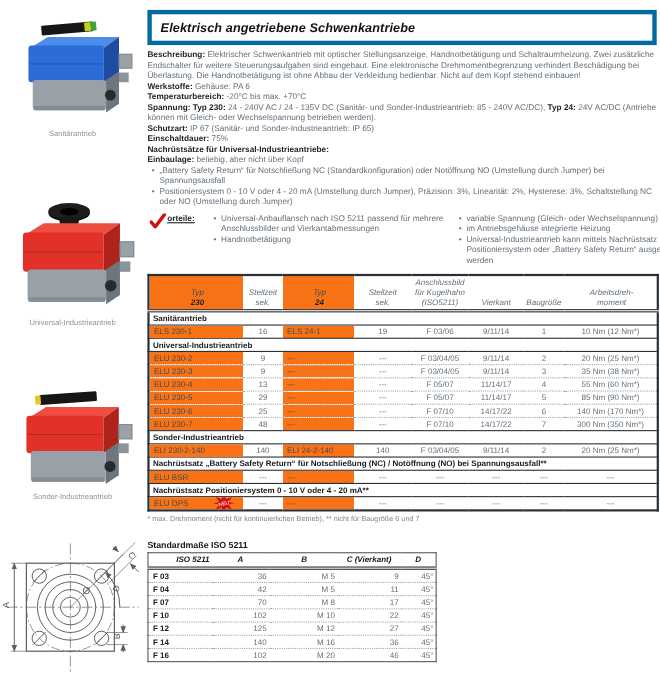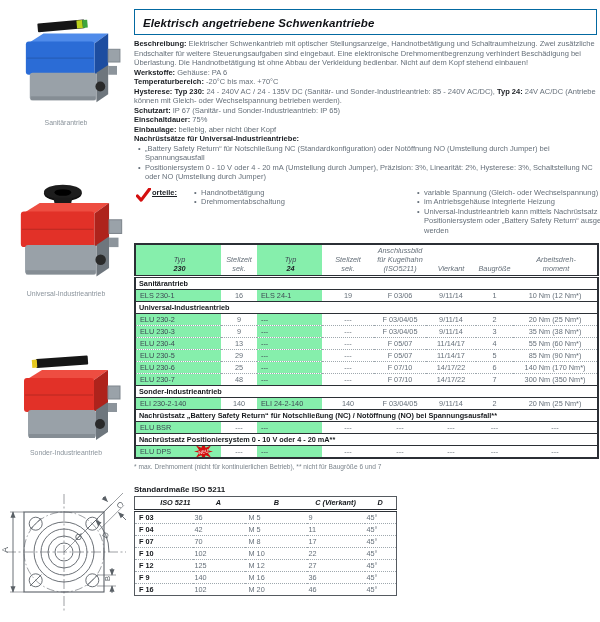--- a/index.html
+++ b/index.html
@@ -4,21 +4,21 @@
 <style>
   html,body{margin:0;padding:0;background:#fff;-webkit-text-size-adjust:none;}
   .page{position:relative;width:600px;height:622px;background:#fff;overflow:hidden;
         font-family:"Liberation Sans",sans-serif;color:#66707a;}
   
   .leftcol{position:absolute;left:0;top:0;width:132px;height:622px;}
   .prod{position:absolute;}
   .caption{position:absolute;font-size:6.9px;color:#8b949c;text-align:center;width:130px;}
   
   .rightcol{position:absolute;left:134px;top:9px;width:463px;}
-  .titlebar{border:1px solid #0369a1;padding:3px 8px 3px 8px;}
+  .titlebar{border:4px solid #0369a1;padding:3px 8px 3px 8px;}
   .titlebar span{font-size:11.5px;font-weight:bold;font-style:italic;color:#101216;letter-spacing:.1px;}
   .spec{margin-top:4px;font-size:7.5px;line-height:9.5px;}
   .spec b{color:#1b1f24;}
   .spec .spec-line{margin:0;}
   ul.dots{margin:0;padding:0 0 0 11px;list-style:none;}
   ul.dots li{position:relative;margin:0;}
   ul.dots li:before{content:"•";position:absolute;left:-7px;color:#66707a;}
   
   .vorteile{display:flex;margin-top:6px;font-size:7.5px;line-height:9.5px;}
   .vcheck{width:16px;flex:none;margin-left:2px;}
@@ -28,32 +28,32 @@
   
   table.tbl{border-collapse:collapse;table-layout:fixed;margin-top:8px;
             border:2px solid #2b2f35;font-size:7.3px;line-height:9px;color:#66707a;}
   table.tbl th,table.tbl td{padding:1px 2px;overflow:hidden;white-space:nowrap;}
   table.tbl thead th{font-weight:normal;vertical-align:bottom;text-align:center;
             border-bottom:3px double #2b2f35;padding-bottom:2px;font-style:italic;}
   table.tbl thead th .hb{font-weight:bold;color:#1b1f24;}
   .c0,.c2{text-align:left;padding-left:4px !important;}
   .c1,.c3,.c4,.c5,.c6,.c7{text-align:center;}
   thead th.c7{text-align:left;padding-left:4px !important;}
-  td.cy,th.cy{background:#86efac;color:#3e4a54;}
+  td.cy,th.cy{background:#f97316;color:#3e4a54;}
   tr.section-row td{font-weight:bold;color:#16191d;border-top:1px solid #2b2f35;
             border-bottom:1px solid #2b2f35;text-align:left;padding-left:3px;}
   tr.data-row + tr.data-row td{border-top:1px dotted #9fa8ae;}
   td.model{position:relative;margin-left:34px;}
   .neu{position:absolute;width:19px;height:19px;right:8px;top:-4px;}
   .footnote{font-size:6.6px;color:#7c858d;margin-top:4px;}
   .iso-title{font-size:8px;font-weight:bold;color:#16191d;margin-top:15px;}
   table.iso{margin-top:2px;border:1.6px solid #555a60;}
   table.iso thead th{font-weight:bold;color:#16191d;text-align:center;border-bottom:3px double #2b2f35;}
   table.iso thead th.c0{text-align:right;}
-  table.iso td{text-align:left;}
+  table.iso td{text-align:right;}
   table.iso td.c0{font-weight:bold;color:#16191d;text-align:left;}
 </style>
 </head>
 <body>
 
 <div class="page">
 
   <div class="leftcol">
 
     <svg class="prod" style="left:12px;top:14px" width="112" height="98" viewBox="0 0 110 100">
@@ -163,41 +163,41 @@
   <div class="rightcol">
 
     <div class="titlebar">
       <span>Elektrisch angetriebene Schwenkantriebe</span>
     </div>
 
     <div class="spec">
         <div class="spec-line"><b>Beschreibung:</b> <span>Elektrischer Schwenkantrieb mit optischer Stellungsanzeige, Handnotbetätigung und Schaltraumheizung. Zwei zusätzliche Endschalter für weitere Steuerungsaufgaben sind eingebaut. Eine elektronische Drehmomentbegrenzung verhindert Beschädigung bei Überlastung. Die Handnotbetätigung ist ohne Abbau der Verkleidung bedienbar. Nicht auf dem Kopf stehend einbauen!</span> </div>
         <div class="spec-line"><b>Werkstoffe:</b> <span>Gehäuse: PA 6</span> </div>
         <div class="spec-line"><b>Temperaturbereich:</b> <span>-20°C bis max. +70°C</span> </div>
-        <div class="spec-line"><b>Hysterese: Typ 230:</b> <span>24 - 240V AC / 24 - 135V DC (Sanitär- und Sonder-Industrieantrieb: 85 - 240V AC/DC),</span> <b>Typ 24:</b> <span>24V AC/DC (Antriebe können mit Gleich- oder Wechselspannung betrieben werden).</span> </div>
+        <div class="spec-line"><b>Spannung: Typ 230:</b> <span>24 - 240V AC / 24 - 135V DC (Sanitär- und Sonder-Industrieantrieb: 85 - 240V AC/DC),</span> <b>Typ 24:</b> <span>24V AC/DC (Antriebe können mit Gleich- oder Wechselspannung betrieben werden).</span> </div>
         <div class="spec-line"><b>Schutzart:</b> <span>IP 67 (Sanitär- und Sonder-Industrieantrieb: IP 65)</span> </div>
         <div class="spec-line"><b>Einschaltdauer:</b> <span>75%</span> </div>
+        <div class="spec-line"><b>Nachrüstsätze für Universal-Industrieantriebe:</b> </div>
         <div class="spec-line"><b>Einbaulage:</b> <span>beliebig, aber nicht über Kopf</span> </div>
-        <div class="spec-line"><b>Nachrüstsätze für Universal-Industrieantriebe:</b> </div>
         <ul class="dots">
           <li>„Battery Safety Return“ für Notschließung NC (Standardkonfiguration) oder Notöffnung NO (Umstellung durch Jumper) bei Spannungsausfall</li>
           <li>Positioniersystem 0 - 10 V oder 4 - 20 mA (Umstellung durch Jumper), Präzision: 3%, Linearität: 2%, Hysterese: 3%, Schaltstellung NC oder NO (Umstellung durch Jumper)</li>
         </ul>
       </div>
 
     <div class="vorteile">
       <div class="vcheck">
         <svg width="15" height="14" viewBox="0 0 16 15">
           <path d="M1.5,8.5 L5.5,13 L14.5,1" stroke="#d40f0f" stroke-width="3.4" fill="none" stroke-linecap="round" stroke-linejoin="round"></path>
         </svg>
       </div>
       <div class="vlabel">orteile:</div>
       <ul class="dots vleft">
+          <li>Universal-Anbauflansch nach ISO 5211 passend für mehrere Anschlussbilder und Vierkantabmessungen</li>
           <li>Handnotbetätigung</li>
-          <li>Drehmomentabschaltung</li>
         </ul>
       <ul class="dots vright">
           <li>variable Spannung (Gleich- oder Wechselspannung)</li>
           <li>im Antriebsgehäuse integrierte Heizung</li>
           <li>Universal-Industrieantrieb kann mittels Nachrüstsatz mit Positioniersystem oder „Battery Safety Return“ ausgestattet werden</li>
         </ul>
     </div>
 
     <table class="tbl" style="width:463px">
         <colgroup>
@@ -417,21 +417,21 @@
             <td class="c4">45°</td>
           </tr>
           <tr class="data-row">
             <td class="c0">F 12</td>
             <td class="c1">125</td>
             <td class="c2">M 12</td>
             <td class="c3">27</td>
             <td class="c4">45°</td>
           </tr>
           <tr class="data-row">
-            <td class="c0">F 9</td>
+            <td class="c0">F 14</td>
             <td class="c1">140</td>
             <td class="c2">M 16</td>
             <td class="c3">36</td>
             <td class="c4">45°</td>
           </tr>
           <tr class="data-row">
             <td class="c0">F 16</td>
             <td class="c1">102</td>
             <td class="c2">M 20</td>
             <td class="c3">46</td>

